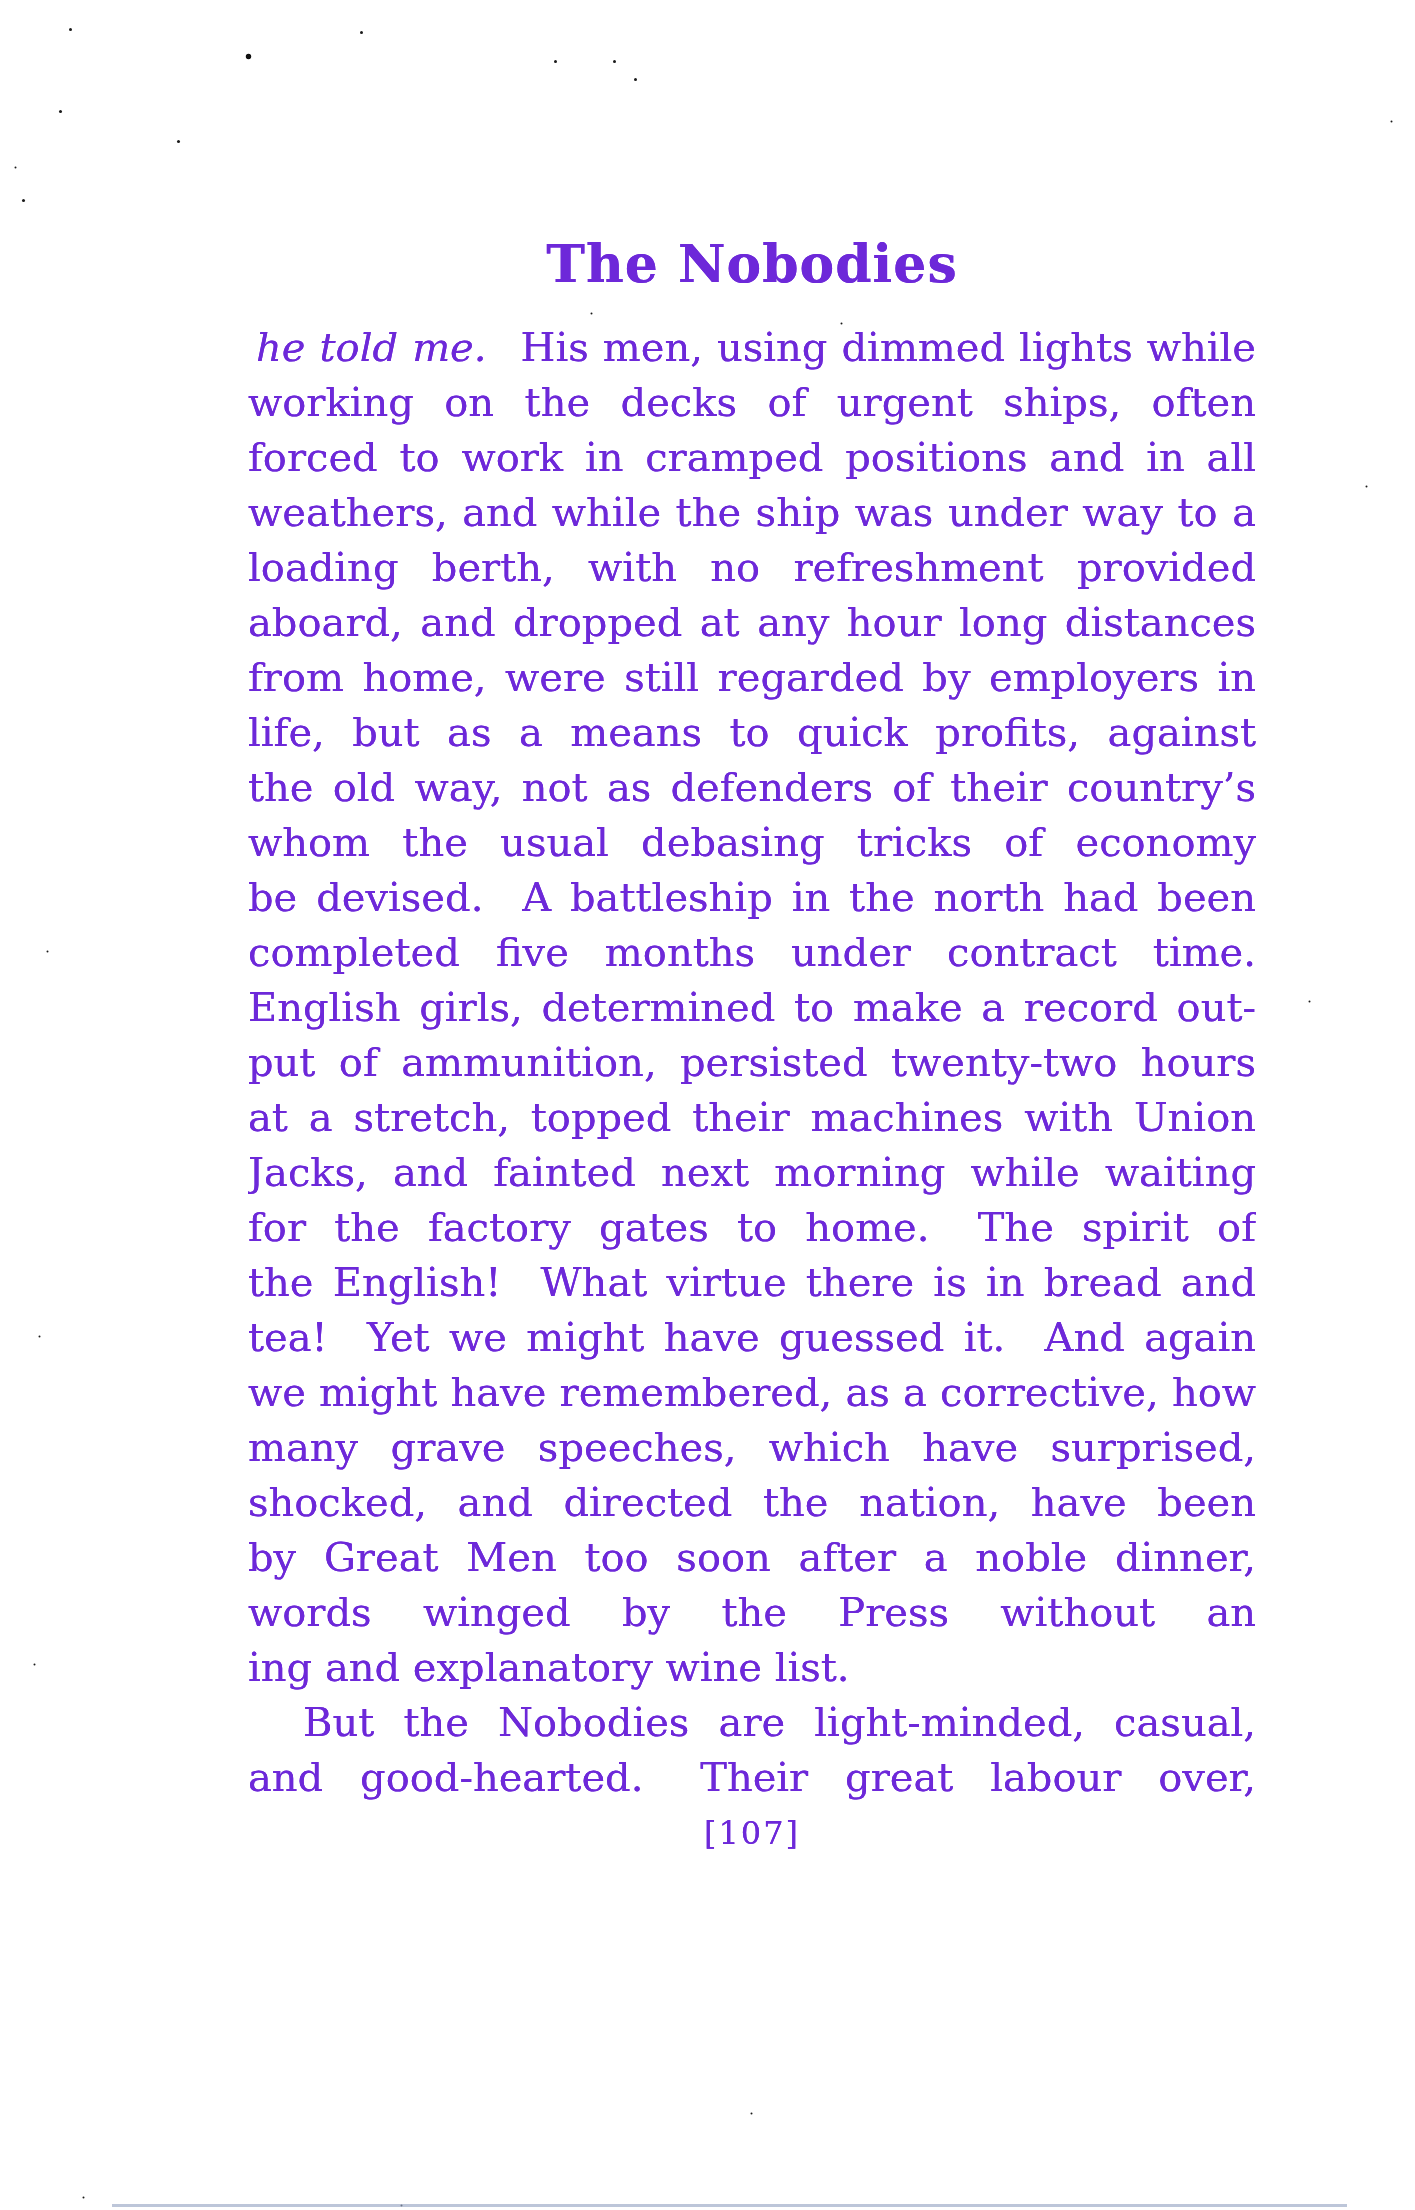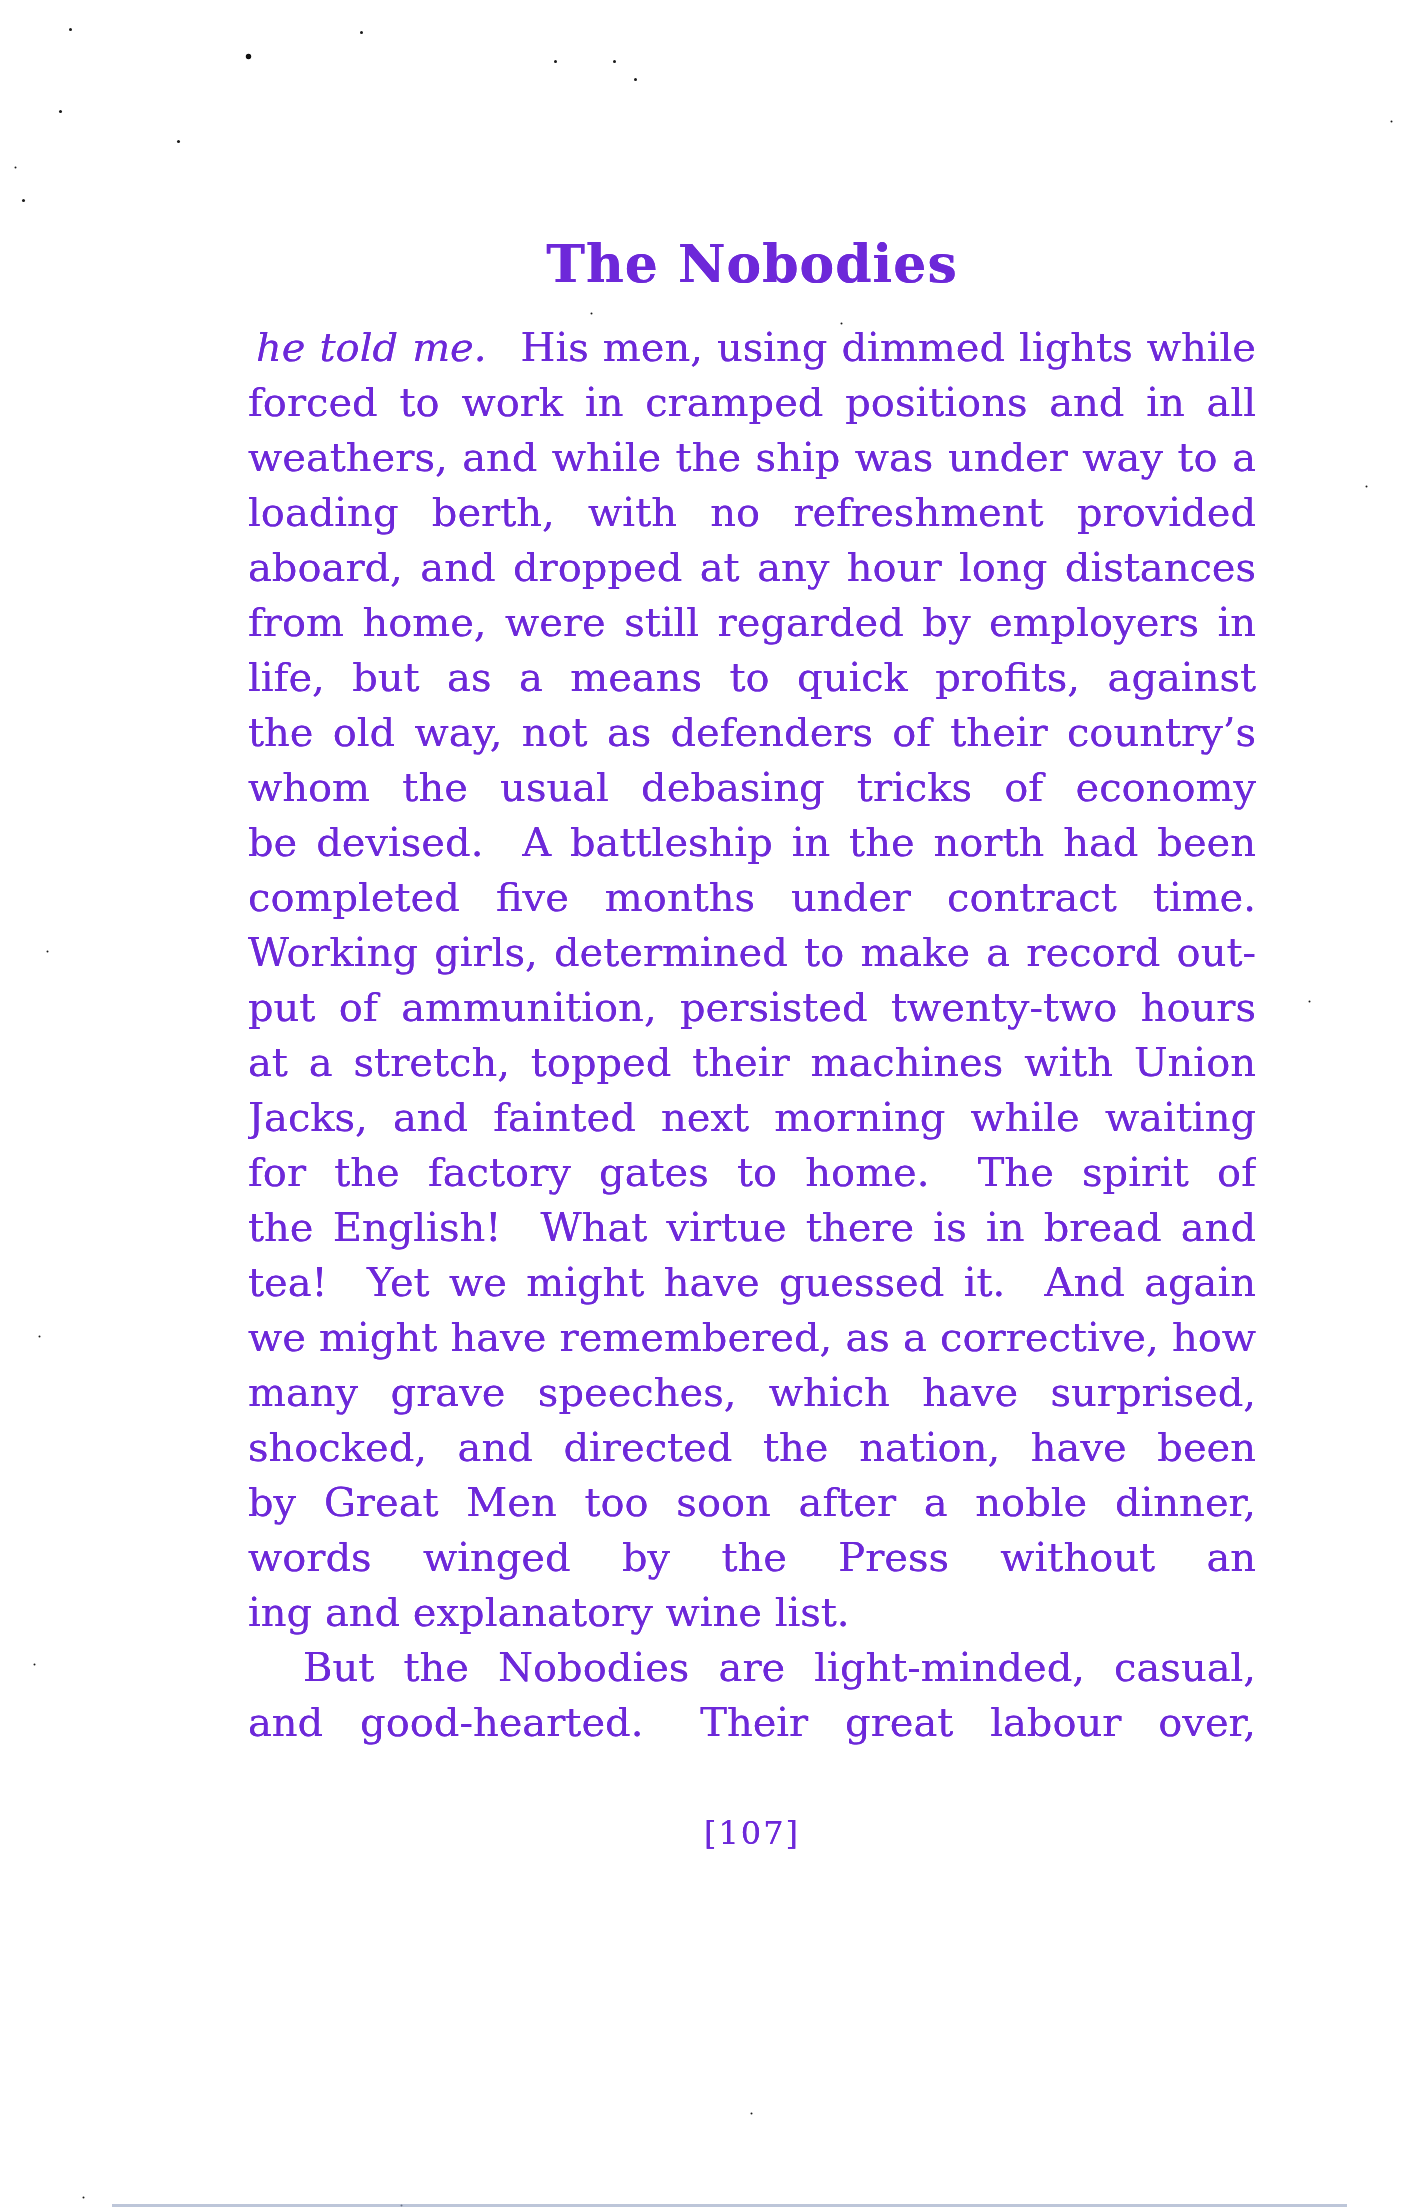--- a/index.html
+++ b/index.html
@@ -99,31 +99,32 @@
 </style>
 </head>
 <body>
 
 <div class="page">
 
   <h1 class="page-title">The Nobodies</h1>
 
   <div class="body-text">
     <div class="line"><span class="ital">he told me.</span><span>  His men, using dimmed lights while</span></div>
+    <div class="line">working on the decks of urgent ships, often</div>
     <div class="line">forced to work in cramped positions and in all</div>
     <div class="line">weathers, and while the ship was under way to a</div>
     <div class="line">loading berth, with no refreshment provided</div>
     <div class="line">aboard, and dropped at any hour long distances</div>
     <div class="line">from home, were still regarded by employers in</div>
     <div class="line">life, but as a means to quick profits, against</div>
     <div class="line">the old way, not as defenders of their country’s</div>
     <div class="line">whom the usual debasing tricks of economy could</div>
     <div class="line">be devised.  A battleship in the north had been</div>
     <div class="line">completed five months under contract time.</div>
-    <div class="line">Working girls, determined to make a record out-</div>
+    <div class="line">English girls, determined to make a record out-</div>
     <div class="line">put of ammunition, persisted twenty-two hours</div>
     <div class="line">at a stretch, topped their machines with Union</div>
     <div class="line">Jacks, and fainted next morning while waiting</div>
     <div class="line">for the factory gates to home.  The spirit of</div>
     <div class="line">the English!  What virtue there is in bread and</div>
     <div class="line">tea!  Yet we might have guessed it.  And again</div>
     <div class="line">we might have remembered, as a corrective, how</div>
     <div class="line">many grave speeches, which have surprised,</div>
     <div class="line">shocked, and directed the nation, have been made</div>
     <div class="line">by Great Men too soon after a noble dinner,</div>

